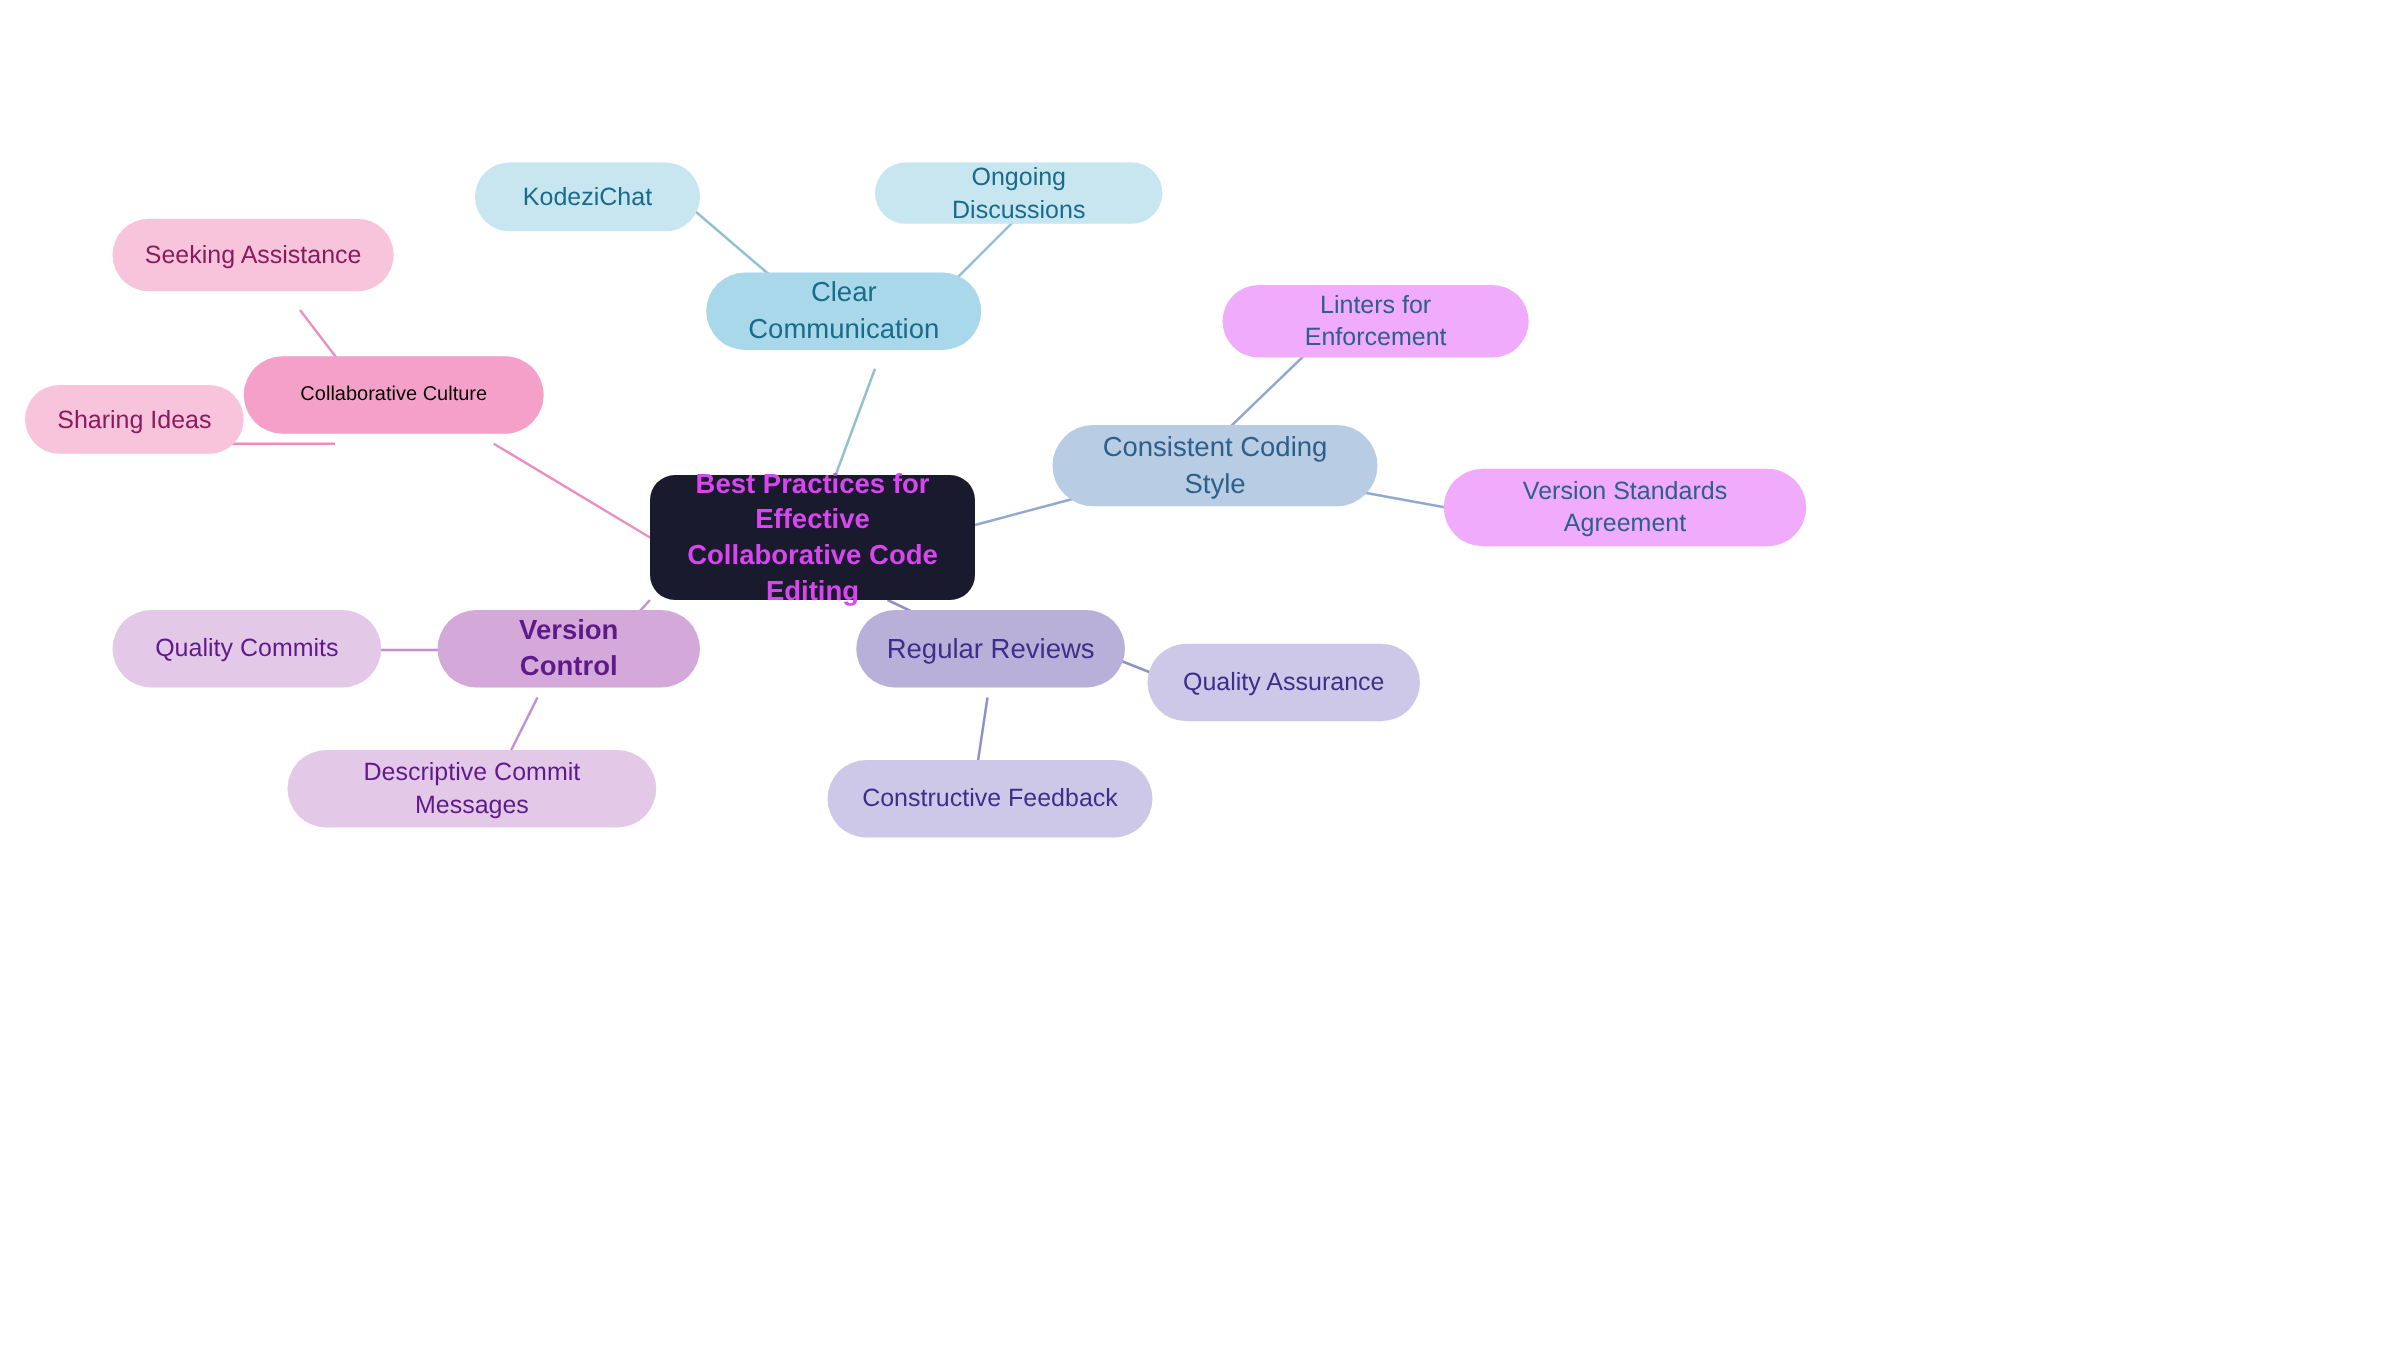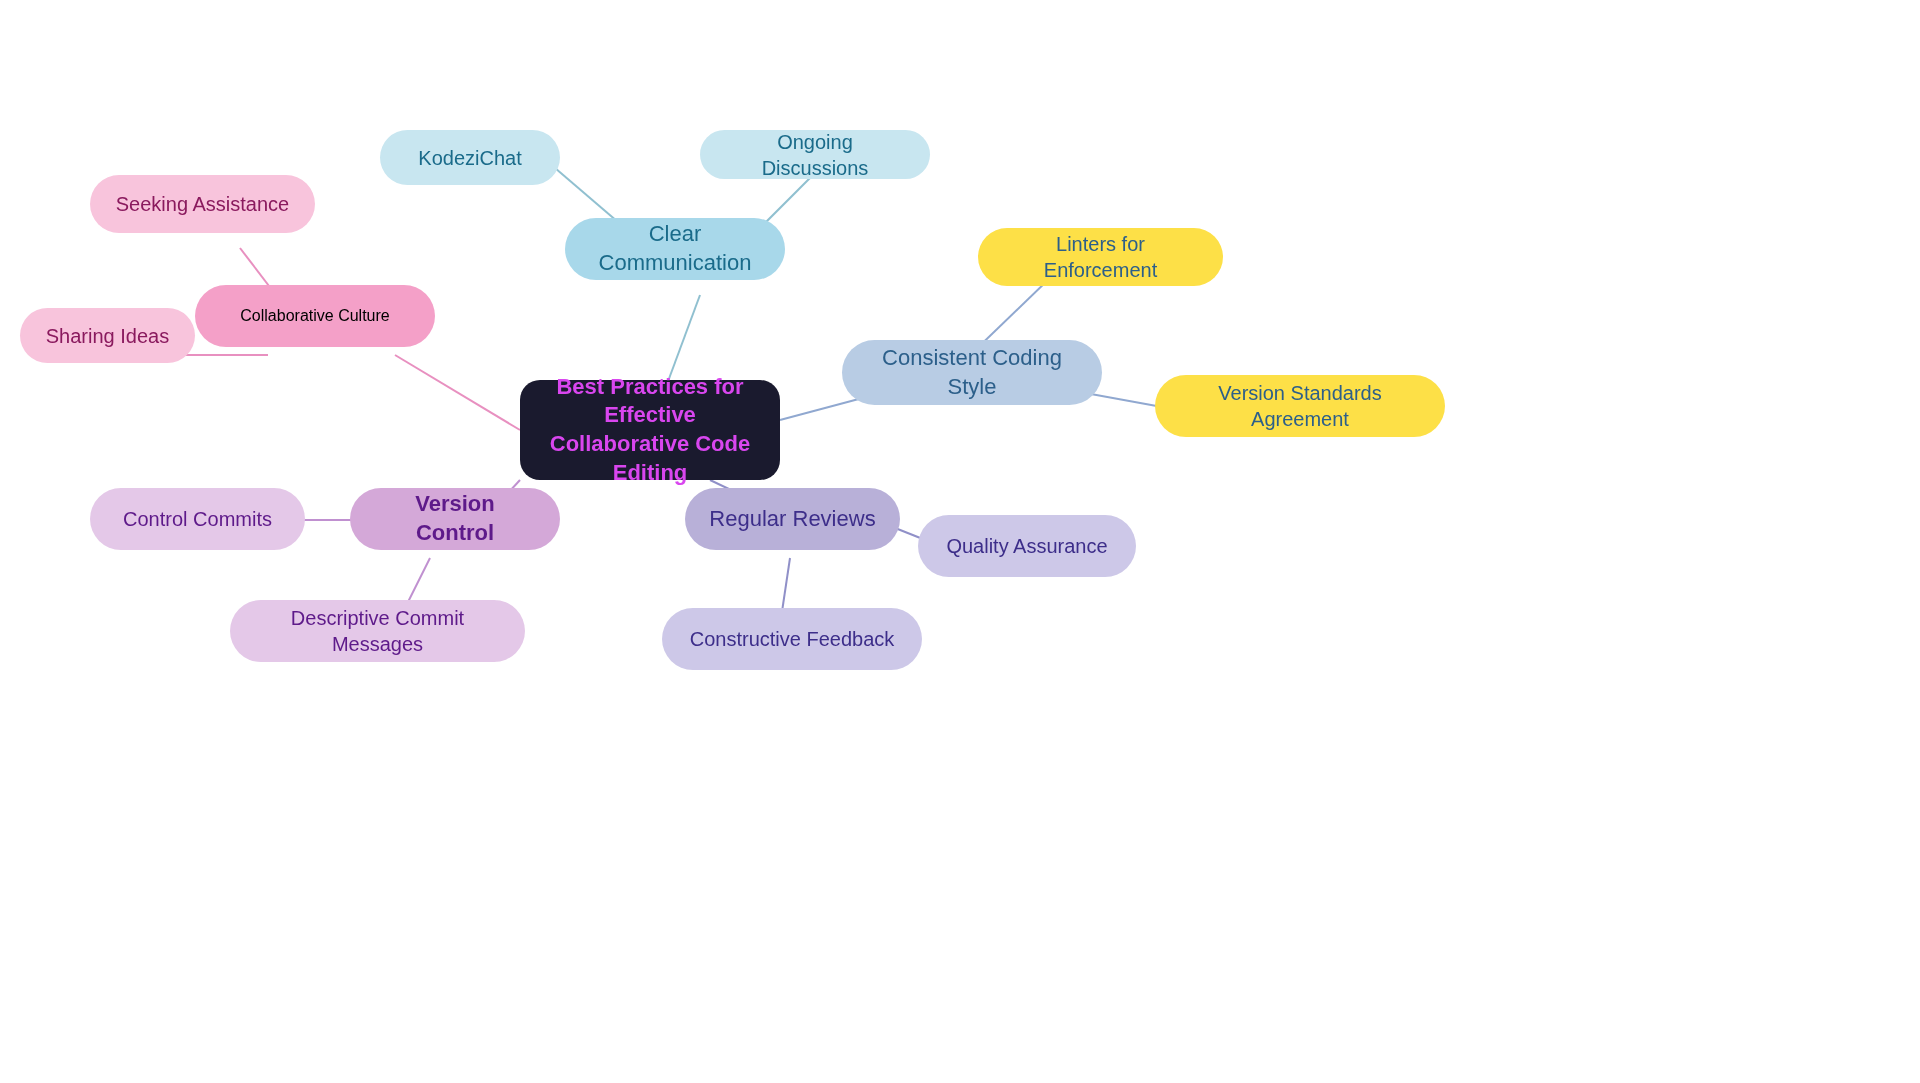--- a/index.html
+++ b/index.html
@@ -63,21 +63,21 @@
 
     
     .node-steelblue-large {
       background: #b8cce4;
       color: #2c5f8a;
       font-size: 22px;
       font-weight: 500;
     }
 
     .node-steelblue-small {
-      background: #fde047;
+      background: #f0abfc;
       color: #2c5f8a;
       font-size: 20px;
       font-weight: 400;
     }
 
     
     .node-purple-large {
       background: #b8b0d8;
       color: #3d2e8a;
       font-size: 22px;
@@ -178,15 +178,15 @@
 <div class="node node-steelblue-small" style="left: 1155px; top: 375px; width: 290px; height: 62px;">Version Standards Agreement</div>
 
 <div class="node node-purple-large" style="left: 685px; top: 488px; width: 215px; height: 62px;">Regular Reviews</div>
 
 <div class="node node-purple-small" style="left: 918px; top: 515px; width: 218px; height: 62px;">Quality Assurance</div>
 
 <div class="node node-purple-small" style="left: 662px; top: 608px; width: 260px; height: 62px;">Constructive Feedback</div>
 
 <div class="node node-mauve-large" style="left: 350px; top: 488px; width: 210px; height: 62px;">Version Control</div>
 
-<div class="node node-mauve-small" style="left: 90px; top: 488px; width: 215px; height: 62px;">Control Commits</div>
+<div class="node node-mauve-small" style="left: 90px; top: 488px; width: 215px; height: 62px;">Quality Commits</div>
 
 <div class="node node-mauve-small" style="left: 230px; top: 600px; width: 295px; height: 62px;">Descriptive Commit Messages</div>
 
 </body></html>

